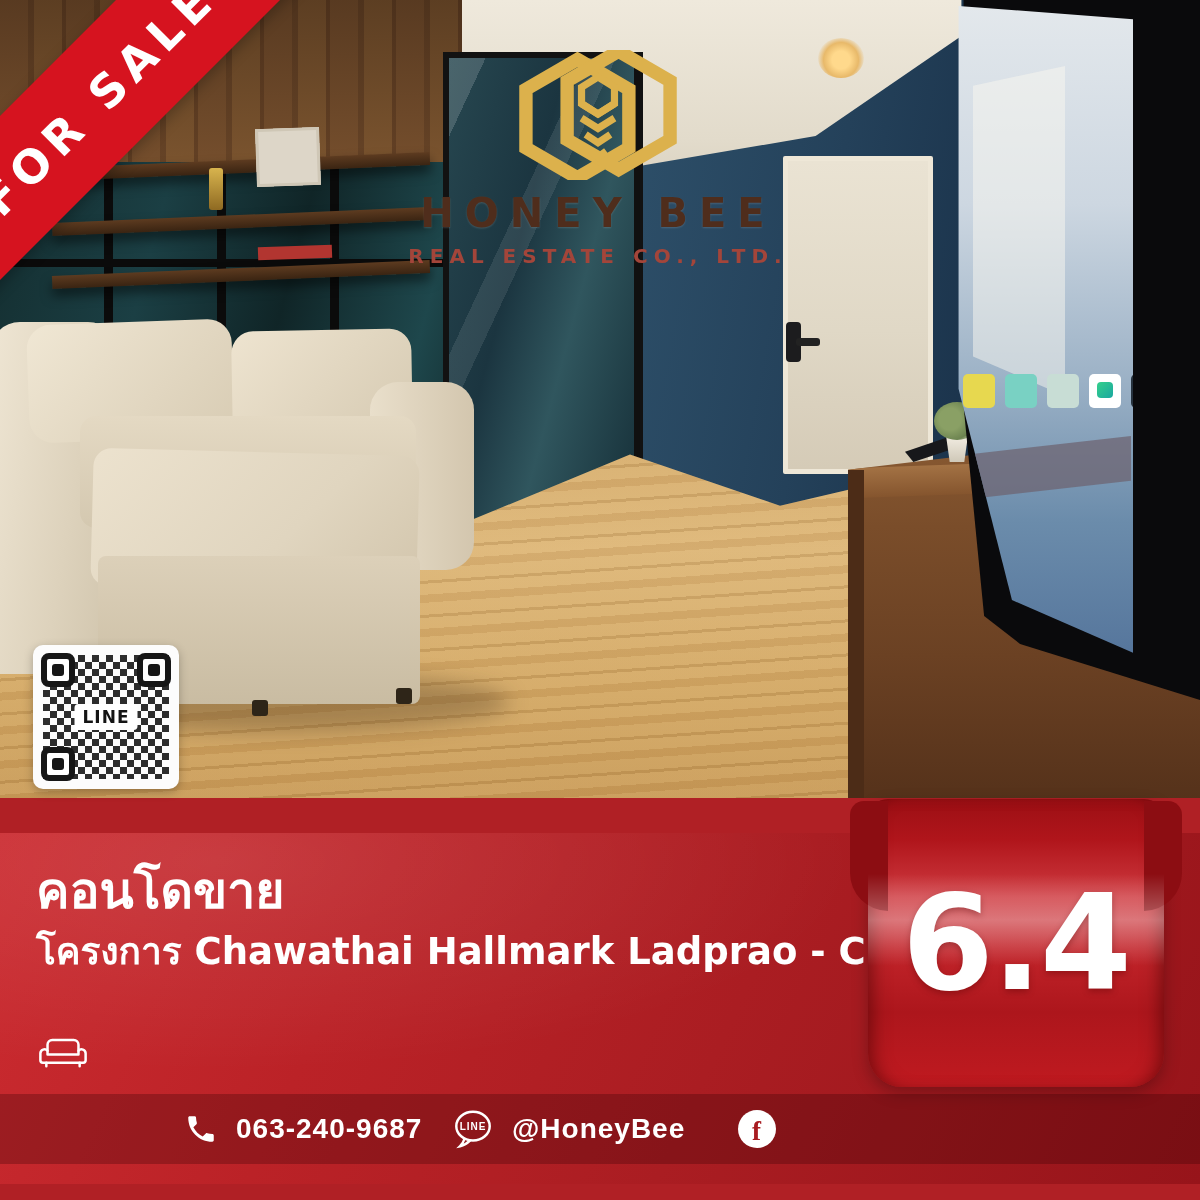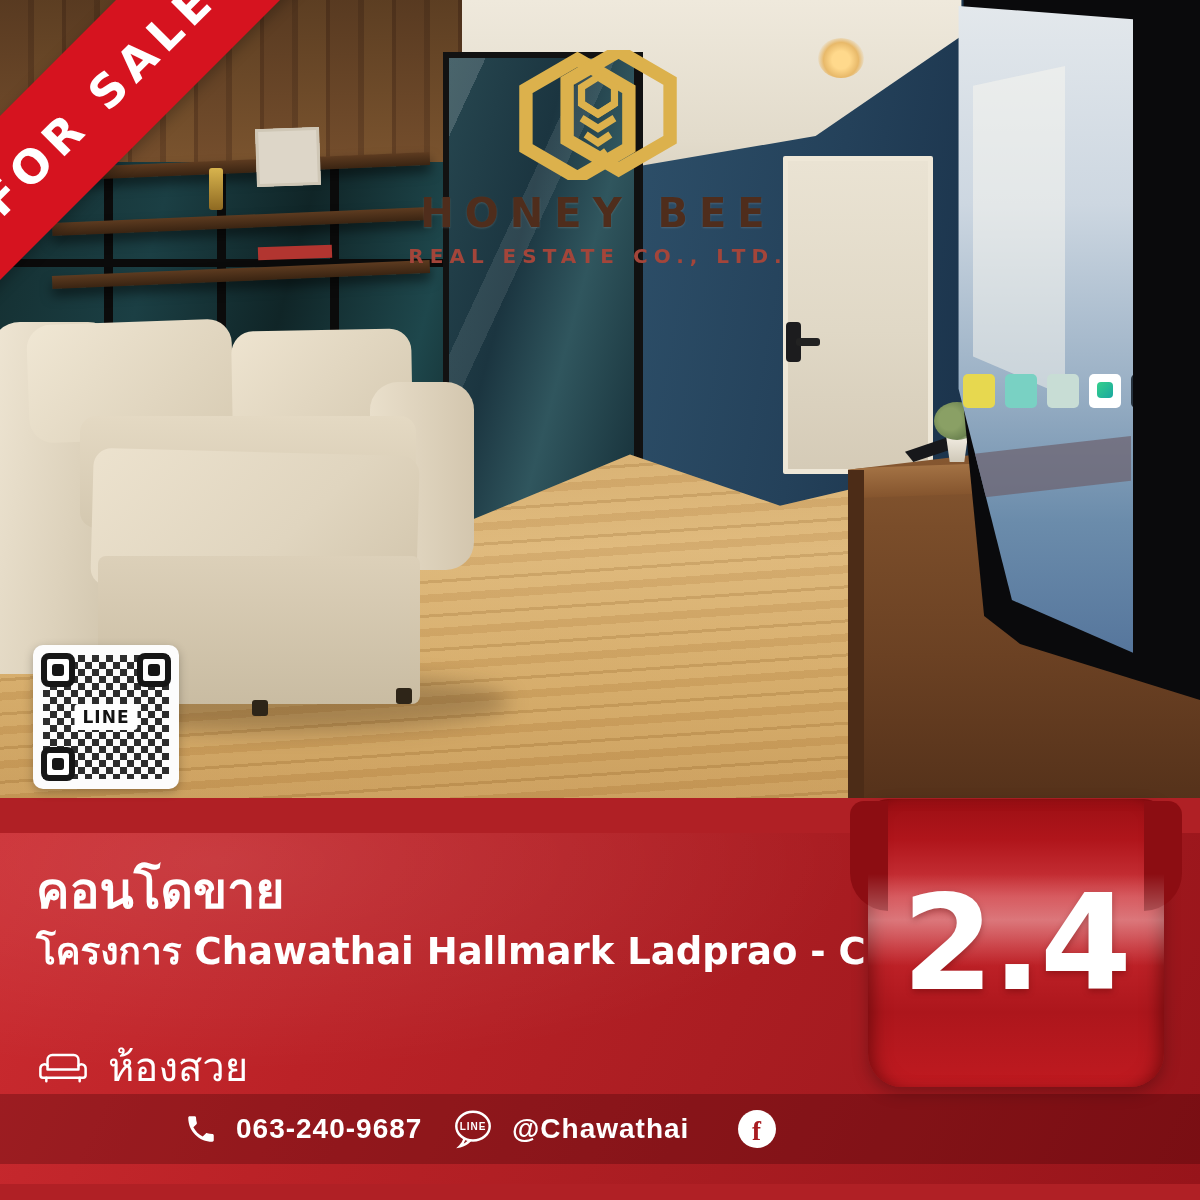--- a/index.html
+++ b/index.html
@@ -240,42 +240,41 @@
 
 
     <div class="feature feat-2">
       <svg width="50" height="34" viewBox="0 0 42 28">
         <g fill="none" stroke="#ffffff" stroke-width="2.1" stroke-linejoin="round" stroke-linecap="round">
           <path d="M8 13 V8 a4 4 0 0 1 4-4 h18 a4 4 0 0 1 4 4 v5"></path>
           <path d="M8 13 a3.4 3.4 0 0 0-6 2.2 V21 a2 2 0 0 0 2 2 h34 a2 2 0 0 0 2-2 v-5.8 A3.4 3.4 0 0 0 34 13 v3 H8 Z"></path>
           <path d="M7 23 v3 M35 23 v3"></path>
         </g>
       </svg>
-      <span>ห้องสวย</span>
     </div>
 
     <div class="badge">
       <div class="gloss"></div>
-      <div class="badge-value">2.4</div>
+      <div class="badge-value">6.4</div>
     </div>
 
     <div class="contactbar">
       <div class="contact c-phone">
         <svg width="34" height="34" viewBox="0 0 24 24">
           <path fill="#ffffff" d="M6.62 10.79c1.44 2.83 3.76 5.14 6.59 6.59l2.2-2.2c.27-.27.67-.36 1.02-.24 1.12.37 2.33.57 3.57.57.55 0 1 .45 1 1V20c0 .55-.45 1-1 1-9.39 0-17-7.61-17-17 0-.55.45-1 1-1h3.5c.55 0 1 .45 1 1 0 1.25.2 2.45.57 3.57.11.35.03.74-.25 1.02l-2.2 2.2z"></path>
         </svg>
         <span>063-240-9687</span>
       </div>
       <div class="contact c-line">
         <svg width="42" height="42" viewBox="0 0 44 44">
           <ellipse cx="22" cy="19" rx="17.5" ry="15" fill="none" stroke="#ffffff" stroke-width="2.6"></ellipse>
           <path d="M13 32.5 C12 36 10 38.5 8.5 40 C13 39 16.5 36.5 18.8 34.2" fill="none" stroke="#ffffff" stroke-width="2.6" stroke-linecap="round"></path>
           <text x="22" y="23.5" text-anchor="middle" font-size="10.5" font-weight="bold" fill="#ffffff">LINE</text>
         </svg>
-        <span>@Chawathai</span>
+        <span>@HoneyBee</span>
       </div>
       <div class="contact c-fb">
         <div class="fb-circle">
           <span>f</span>
         </div>
       </div>
     </div>
   </section>
 
 </div>

